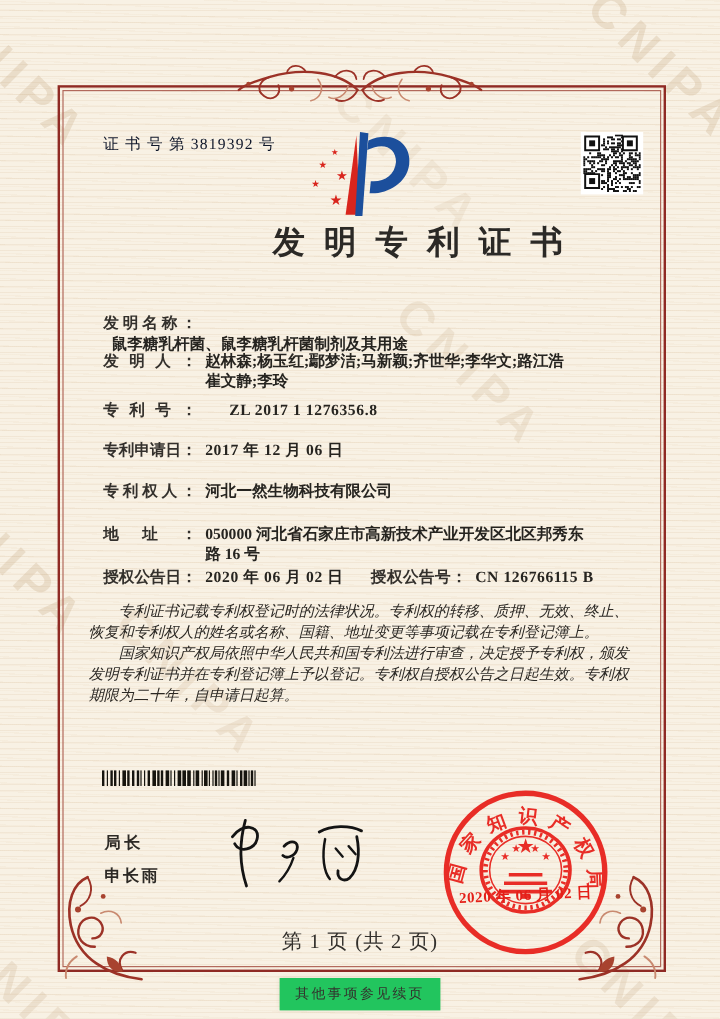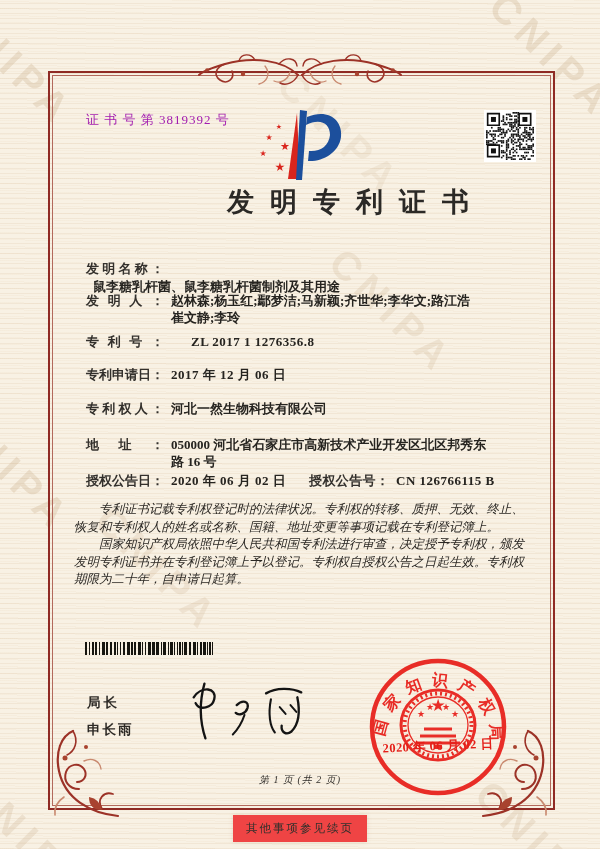--- a/index.html
+++ b/index.html
@@ -25,21 +25,21 @@
     position:absolute;left:48px;top:71px;width:503px;height:735px;
     border:2px solid #8f2a24;z-index:2;
   }
   .cert-border-inner{position:absolute;inset:2px;border:1px solid #b2695c;}
   .ornament-top{position:absolute;left:195px;top:50px;width:210px;height:44px;z-index:4;}
   .ornament-corner{position:absolute;top:727px;width:78px;height:92px;z-index:4;}
   .ornament-corner.left{left:44px;}
   .ornament-corner.right{left:479px;transform:scaleX(-1);}
   .cert-no{
     position:absolute;left:86px;top:111px;z-index:5;
-    font-size:13px;letter-spacing:1px;color:#a21caf;
+    font-size:13px;letter-spacing:1px;color:#0f172a;
   }
   .logo{position:absolute;left:250px;top:105px;width:95px;height:80px;z-index:5;}
   .qr{position:absolute;left:484px;top:110px;width:48px;height:48px;z-index:5;background:#fff;padding:2px;}
   .title{
     position:absolute;left:0;top:184px;width:100%;text-align:center;z-index:5;
     font-size:27px;font-weight:600;letter-spacing:16px;text-indent:16px;color:#2b2926;margin-left:48px;
   }
   .fields{position:absolute;left:86px;top:0;width:452px;z-index:5;font-size:13px;}
   .frow{position:absolute;display:flex;align-items:flex-start;width:452px;}
   .flabel{
@@ -59,24 +59,24 @@
   .barcode div{background:#17150f;}
   .officer-title{position:absolute;left:87px;top:694px;z-index:5;font-size:13.5px;font-weight:700;letter-spacing:3px;color:#2c2925;}
   .officer-name{position:absolute;left:87px;top:721px;z-index:5;font-size:13.5px;font-weight:700;letter-spacing:2px;color:#2c2925;}
   .signature{position:absolute;left:180px;top:674px;width:132px;height:72px;z-index:6;}
   .seal{position:absolute;left:368px;top:657px;width:140px;height:140px;z-index:7;opacity:.95;}
   .seal-date{
     position:absolute;left:371px;top:738px;width:134px;z-index:8;text-align:center;
     font-size:12.5px;font-weight:700;color:#e41f18;letter-spacing:.5px;
     transform:rotate(-2.5deg);white-space:nowrap;
   }
-  .page-info{position:absolute;left:0;top:773px;width:600px;text-align:center;z-index:5;font-size:10px;letter-spacing:1px;color:#33302c;font-style:italic;}
+  .page-info{position:absolute;left:0;top:773px;width:600px;text-align:center;z-index:5;font-size:17px;letter-spacing:1px;color:#33302c;}
   .note-wrap{position:absolute;left:0;top:815px;width:600px;text-align:center;z-index:5;}
   .note{
-    display:inline-block;background:#ef4444;padding:6px 13px;font-size:11.5px;
+    display:inline-block;background:#22c55e;padding:6px 13px;font-size:11.5px;
     letter-spacing:2px;color:#33302c;box-shadow:0 0 4px rgba(180,150,110,.25);
   }
 </style>
 </head>
 <body>
 
 <div class="bg-lines"></div>
 
 <span class="wm" style="left:-28px;top:-8px;">CNIPA</span>
 <span class="wm" style="left:512px;top:-16px;">CNIPA</span>

